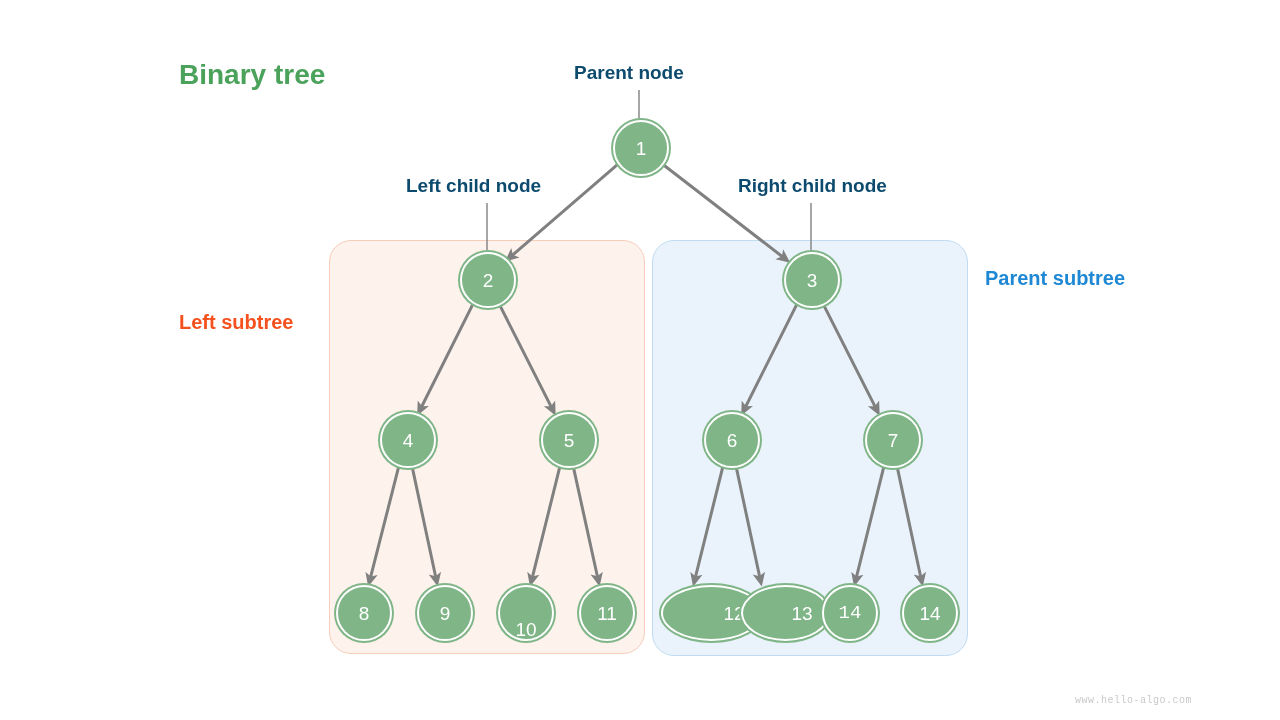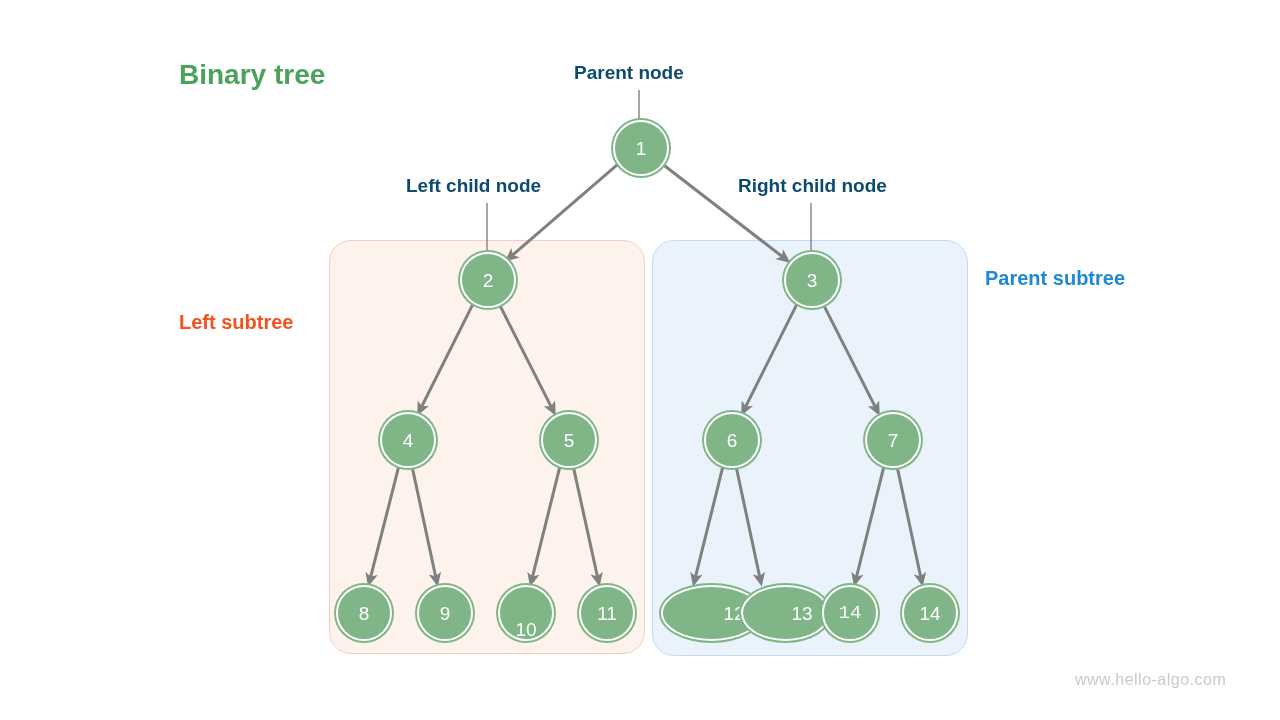--- a/index.html
+++ b/index.html
@@ -101,23 +101,23 @@
     color: #1e88d4;
     white-space: nowrap;
     line-height: 1;
   }
   #label-parent-node { left: 574px; top: 63px; }
   #label-left-child  { left: 406px; top: 176px; }
   #label-right-child { left: 722px; top: 176px; margin-left: 16px; }
   #watermark {
     position: absolute;
     left: 1075px;
-    top: 672px;
-    font-family: Liberation Sans, sans-serif;
-    font-size: 16px;
+    top: 696px;
+    font-family: Liberation Mono, monospace;
+    font-size: 10px;
     color: #c9c9c9;
     letter-spacing: 0.5px;
     white-space: nowrap;
     line-height: 1;
   }
 </style>
 </head>
 <body>
 
 <div id="canvas">

